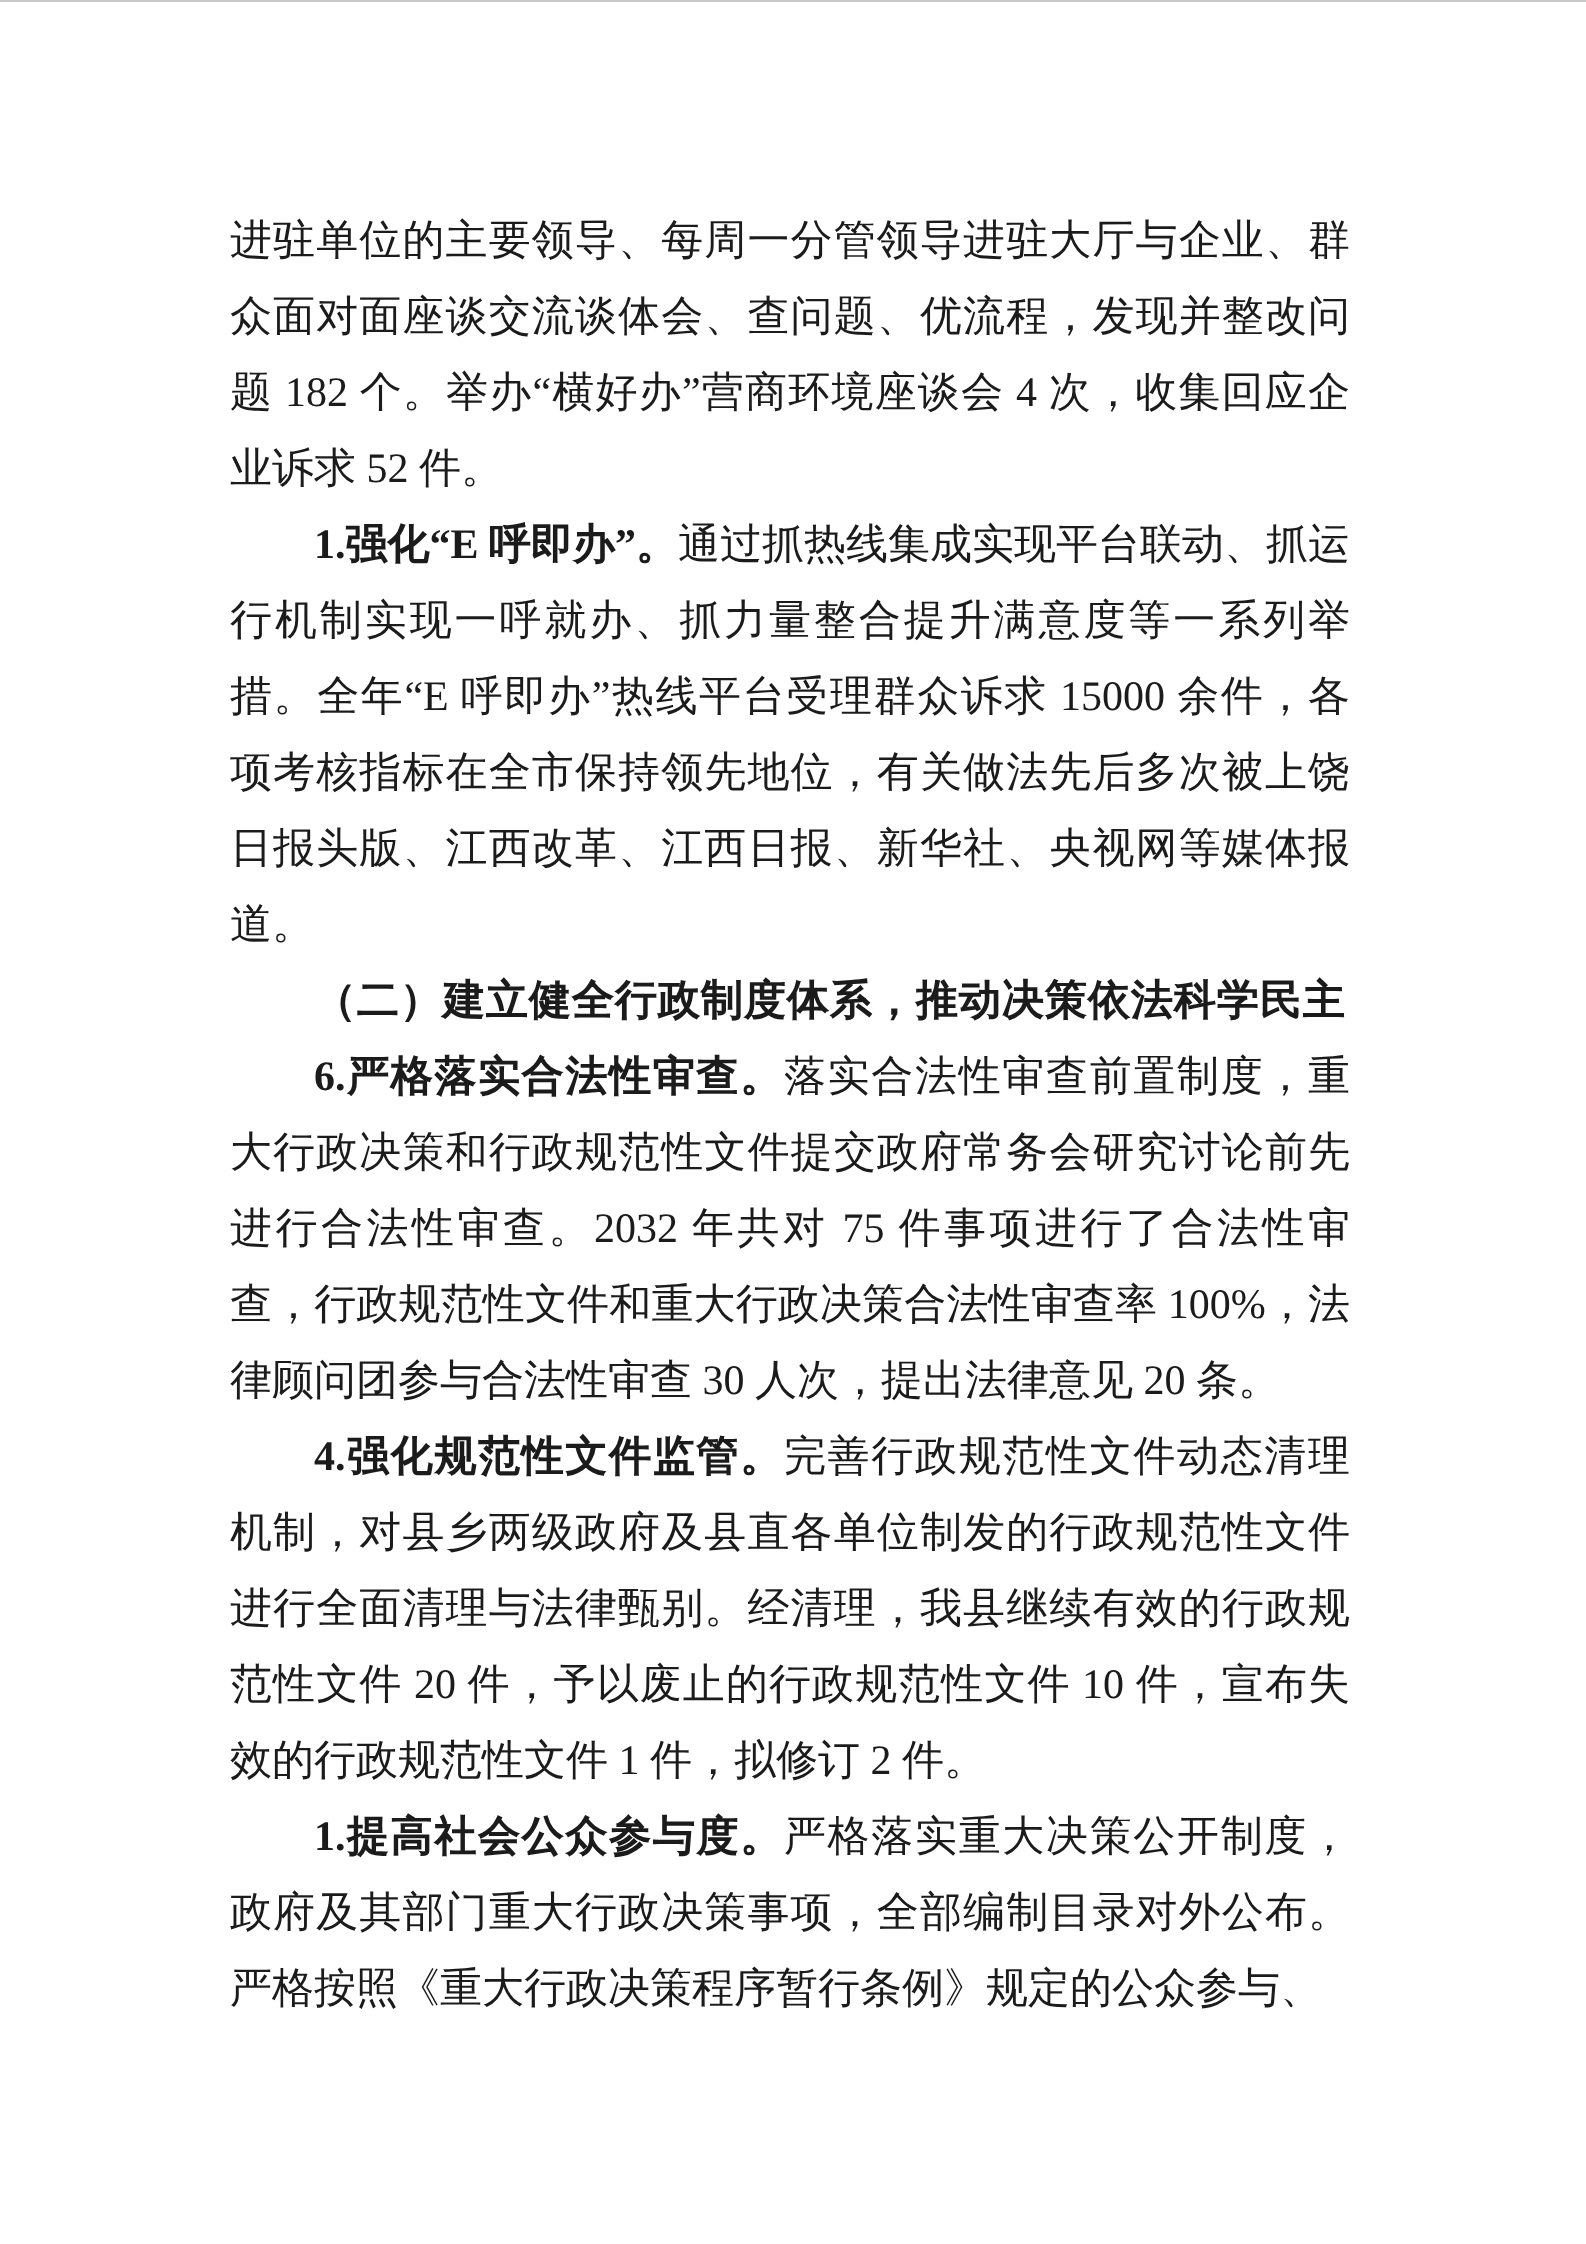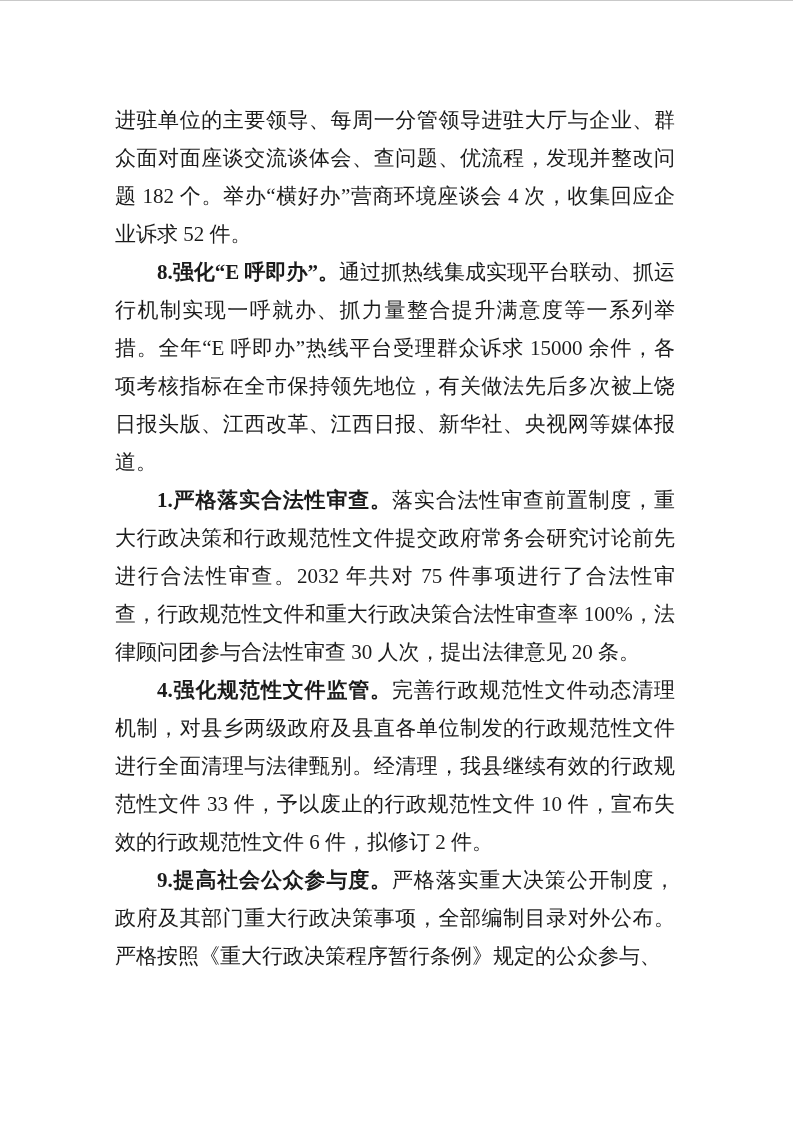--- a/index.html
+++ b/index.html
@@ -53,23 +53,24 @@
 </head>
 <body>
 
 <div class="page">
   <div class="scan-edge"></div>
 
   <div class="doc">
 
     <p class="para continuation"><span>进驻单位的主要领导、每周一分管领导进驻大厅与企业、群众面对面座谈交流谈体会、查问题、优流程，发现并整改问题 182 个。举办“横好办”营商环境座谈会 4 次，收集回应企业诉求 52 件。</span></p>
 
-    <p class="para"><span class="lead">8.强化“E 呼即办”。</span><span>通过抓热线集成实现平台联动、抓运行机制实现一呼就办、抓力量整合提升满意度等一系列举措。全年“E 呼即办”热线平台受理群众诉求 15000 余件，各项考核指标在全市保持领先地位，有关做法先后多次被上饶日报头版、江西改革、江西日报、新华社、央视网等媒体报道。</span></p>
+    <p class="para"><span class="lead">1.强化“E 呼即办”。</span><span>通过抓热线集成实现平台联动、抓运行机制实现一呼就办、抓力量整合提升满意度等一系列举措。全年“E 呼即办”热线平台受理群众诉求 15000 余件，各项考核指标在全市保持领先地位，有关做法先后多次被上饶日报头版、江西改革、江西日报、新华社、央视网等媒体报道。</span></p>
 
+    <p class="para heading"><span class="lead">（二）建立健全行政制度体系，推动决策依法科学民主</span></p>
 
-    <p class="para"><span class="lead">1.严格落实合法性审查。</span><span>落实合法性审查前置制度，重大行政决策和行政规范性文件提交政府常务会研究讨论前先进行合法性审查。2032 年共对 75 件事项进行了合法性审查，行政规范性文件和重大行政决策合法性审查率 100%，法律顾问团参与合法性审查 30 人次，提出法律意见 20 条。</span></p>
+    <p class="para"><span class="lead">6.严格落实合法性审查。</span><span>落实合法性审查前置制度，重大行政决策和行政规范性文件提交政府常务会研究讨论前先进行合法性审查。2032 年共对 75 件事项进行了合法性审查，行政规范性文件和重大行政决策合法性审查率 100%，法律顾问团参与合法性审查 30 人次，提出法律意见 20 条。</span></p>
 
-    <p class="para"><span class="lead">4.强化规范性文件监管。</span><span>完善行政规范性文件动态清理机制，对县乡两级政府及县直各单位制发的行政规范性文件进行全面清理与法律甄别。经清理，我县继续有效的行政规范性文件 33 件，予以废止的行政规范性文件 10 件，宣布失效的行政规范性文件 6 件，拟修订 2 件。</span></p>
+    <p class="para"><span class="lead">4.强化规范性文件监管。</span><span>完善行政规范性文件动态清理机制，对县乡两级政府及县直各单位制发的行政规范性文件进行全面清理与法律甄别。经清理，我县继续有效的行政规范性文件 20 件，予以废止的行政规范性文件 10 件，宣布失效的行政规范性文件 1 件，拟修订 2 件。</span></p>
 
-    <p class="para"><span class="lead">9.提高社会公众参与度。</span><span>严格落实重大决策公开制度，政府及其部门重大行政决策事项，全部编制目录对外公布。严格按照《重大行政决策程序暂行条例》规定的公众参与、</span></p>
+    <p class="para"><span class="lead">1.提高社会公众参与度。</span><span>严格落实重大决策公开制度，政府及其部门重大行政决策事项，全部编制目录对外公布。严格按照《重大行政决策程序暂行条例》规定的公众参与、</span></p>
 
   </div>
 </div>
 
 </body></html>

